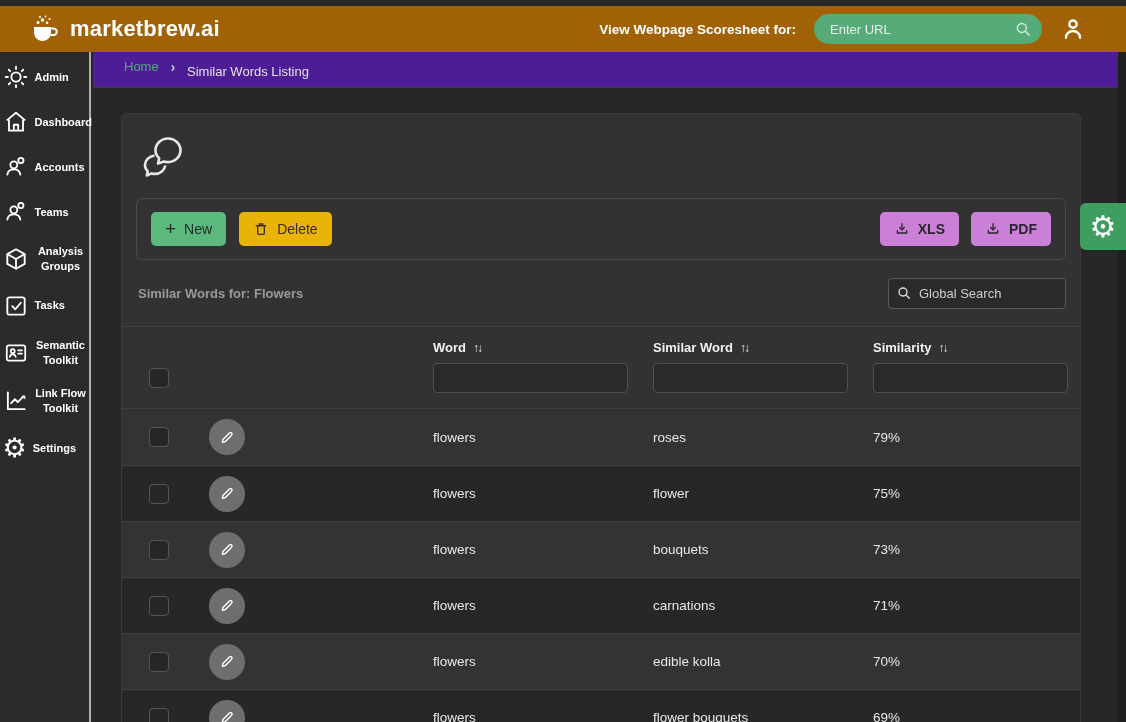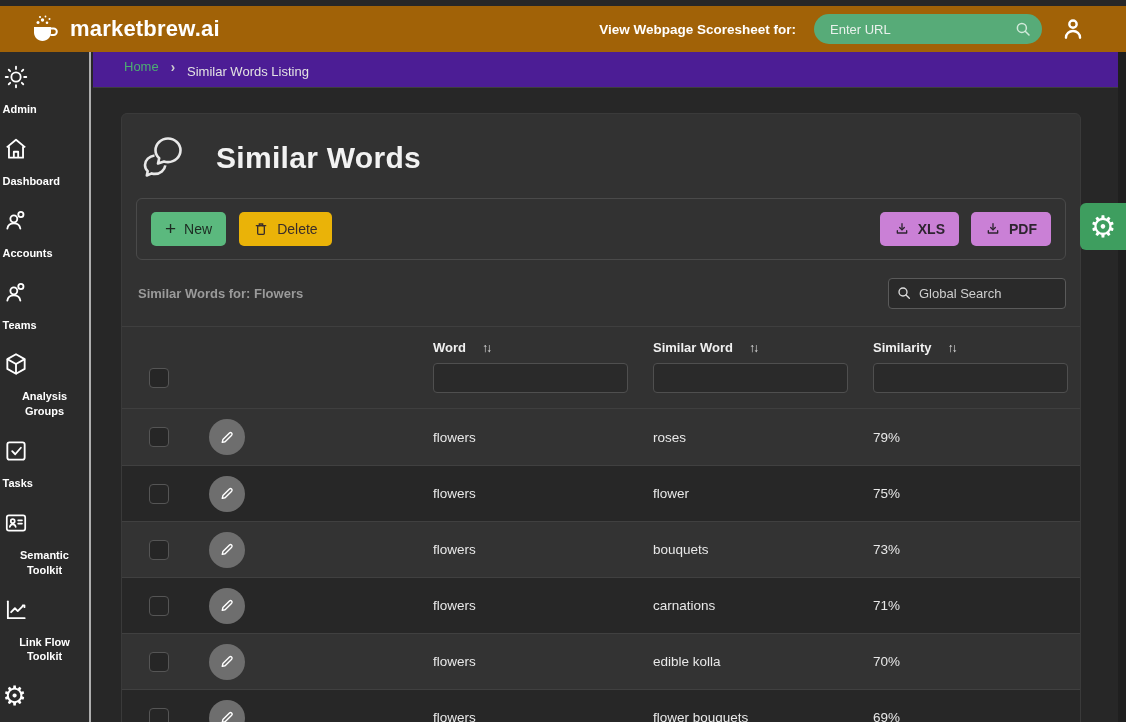--- a/index.html
+++ b/index.html
@@ -19,21 +19,21 @@
                     background:#57ab78; color:#fff; font-size:13px; padding:0 34px 0 16px;
                     font-family:"Liberation Sans", sans-serif; }
   .url-pill input::placeholder { color:#f2f5f3; opacity:.95; }
   .pill-search { position:absolute; right:10px; top:6px; opacity:.85; }
   .user-btn { background:none; border:none; cursor:pointer; padding:0; }
 
   
   .sidebar { position:absolute; top:46px; left:0; bottom:0; width:91px; background:#2b2b2b;
              border-right:2px solid #aeaeae; display:flex; flex-direction:column; align-items:center;
              padding-top:18px; z-index:10; }
-  .side-item { display:flex; flex-direction:column; align-items:flex-start; gap:12px; margin-bottom:19px;
+  .side-item { display:flex; flex-direction:row; align-items:center; gap:6px; margin-bottom:19px;
                cursor:pointer; width:84px; }
   .side-item .lbl { color:#fff; font-size:11px; font-weight:700; text-align:center; line-height:1.35; }
   .gear-glyph { color:#fff; font-size:27px; line-height:26px; }
 
   
   .content { position:absolute; left:93px; top:46px; right:0; bottom:0; background:#272727; }
   .breadcrumb-bar { height:42px; background:#4c1d95; border-bottom:1px solid #3e3e3e;
                     display:flex; align-items:center; padding-left:31px; gap:12px; }
   .crumb-home { color:#4cae72; font-size:13px; cursor:pointer; }
   .crumb-sep { color:#cfcfcf; font-size:13px; font-weight:700; transform:scaleY(1.15); }
@@ -65,21 +65,21 @@
   .global-search input { width:100%; height:100%; background:#2a2a2a; border:1px solid #5a5a5a;
                          border-radius:4px; color:#ddd; font-size:13px; padding:0 8px 0 30px; outline:none;
                          font-family:"Liberation Sans", sans-serif; }
   .global-search input::placeholder { color:#cfcfcf; }
   .gs-icon { position:absolute; left:8px; top:7px; }
 
   
   .grid-cols { display:grid; grid-template-columns:87px 224px 220px 220px 1fr; align-items:center; }
   .thead { border-top:1px solid #3f3f3f; border-bottom:1px solid #3f3f3f; padding:13px 0 15px 0; }
   .thead .labels { margin-bottom:8px; }
-  .col-label { color:#f0f0f0; font-size:13px; font-weight:700; display:flex; gap:16px; align-items:center; }
+  .col-label { color:#f0f0f0; font-size:13px; font-weight:700; display:flex; gap:7px; align-items:center; }
   .sort-glyph { font-size:12px; color:#e0e0e0; letter-spacing:-2px; }
   .filter-input { width:195px; height:30px; background:#2a2a2a; border:1px solid #4f4f4f; border-radius:4px;
                   color:#ddd; padding:0 8px; outline:none; font-family:"Liberation Sans", sans-serif; }
   .checkbox { width:20px; height:20px; border:1px solid #555; border-radius:4px; background:#262626;
               margin-left:27px; cursor:pointer; }
   .trow { height:56px; border-top:1px solid #404040; }
   .trow:first-child { border-top:none; }
   .trow:nth-child(odd) { background:#333333; }
   .trow:nth-child(even) { background:#272727; }
   .pencil-btn { width:36px; height:36px; border-radius:50%; background:#6e6e6e; border:none;
@@ -240,21 +240,20 @@
 
 <section class="card">
 
   <div class="card-title-row">
     <span>
       <svg width="50" height="48" viewBox="0 0 50 48" fill="none" stroke="#e8e8e8" stroke-width="2.6" stroke-linejoin="round">
         <path d="M30 4.5c6.9 0 12.5 5.3 12.5 11.8 0 6.5-5.6 11.8-12.5 11.8-1.4 0-2.8-.2-4-.6L20 29.5l1.2-5.2c-2.3-2.1-3.7-5-3.7-8 0-6.5 5.6-11.8 12.5-11.8z"></path>
         <path d="M16.5 21.5c-5.2.6-9.5 4.6-9.5 9.6 0 2.4 1 4.6 2.7 6.2L8.8 41.5l4.9-2.1c1 .3 2 .5 3.1.5 5.4 0 9.9-3.8 10.5-8.6"></path>
       </svg>
     </span>
-    <h1 class="page-title">Similar Words</h1>
   </div>
 
   <div class="toolbar-box">
     <button class="btn btn-new">
       <span class="plus-glyph">+</span>
       <span>New</span>
     </button>
     <button class="btn btn-delete">
       <span>
         <svg width="16" height="16" viewBox="0 0 24 24" fill="none" stroke="#3a2d2a" stroke-width="2" stroke-linecap="round">

